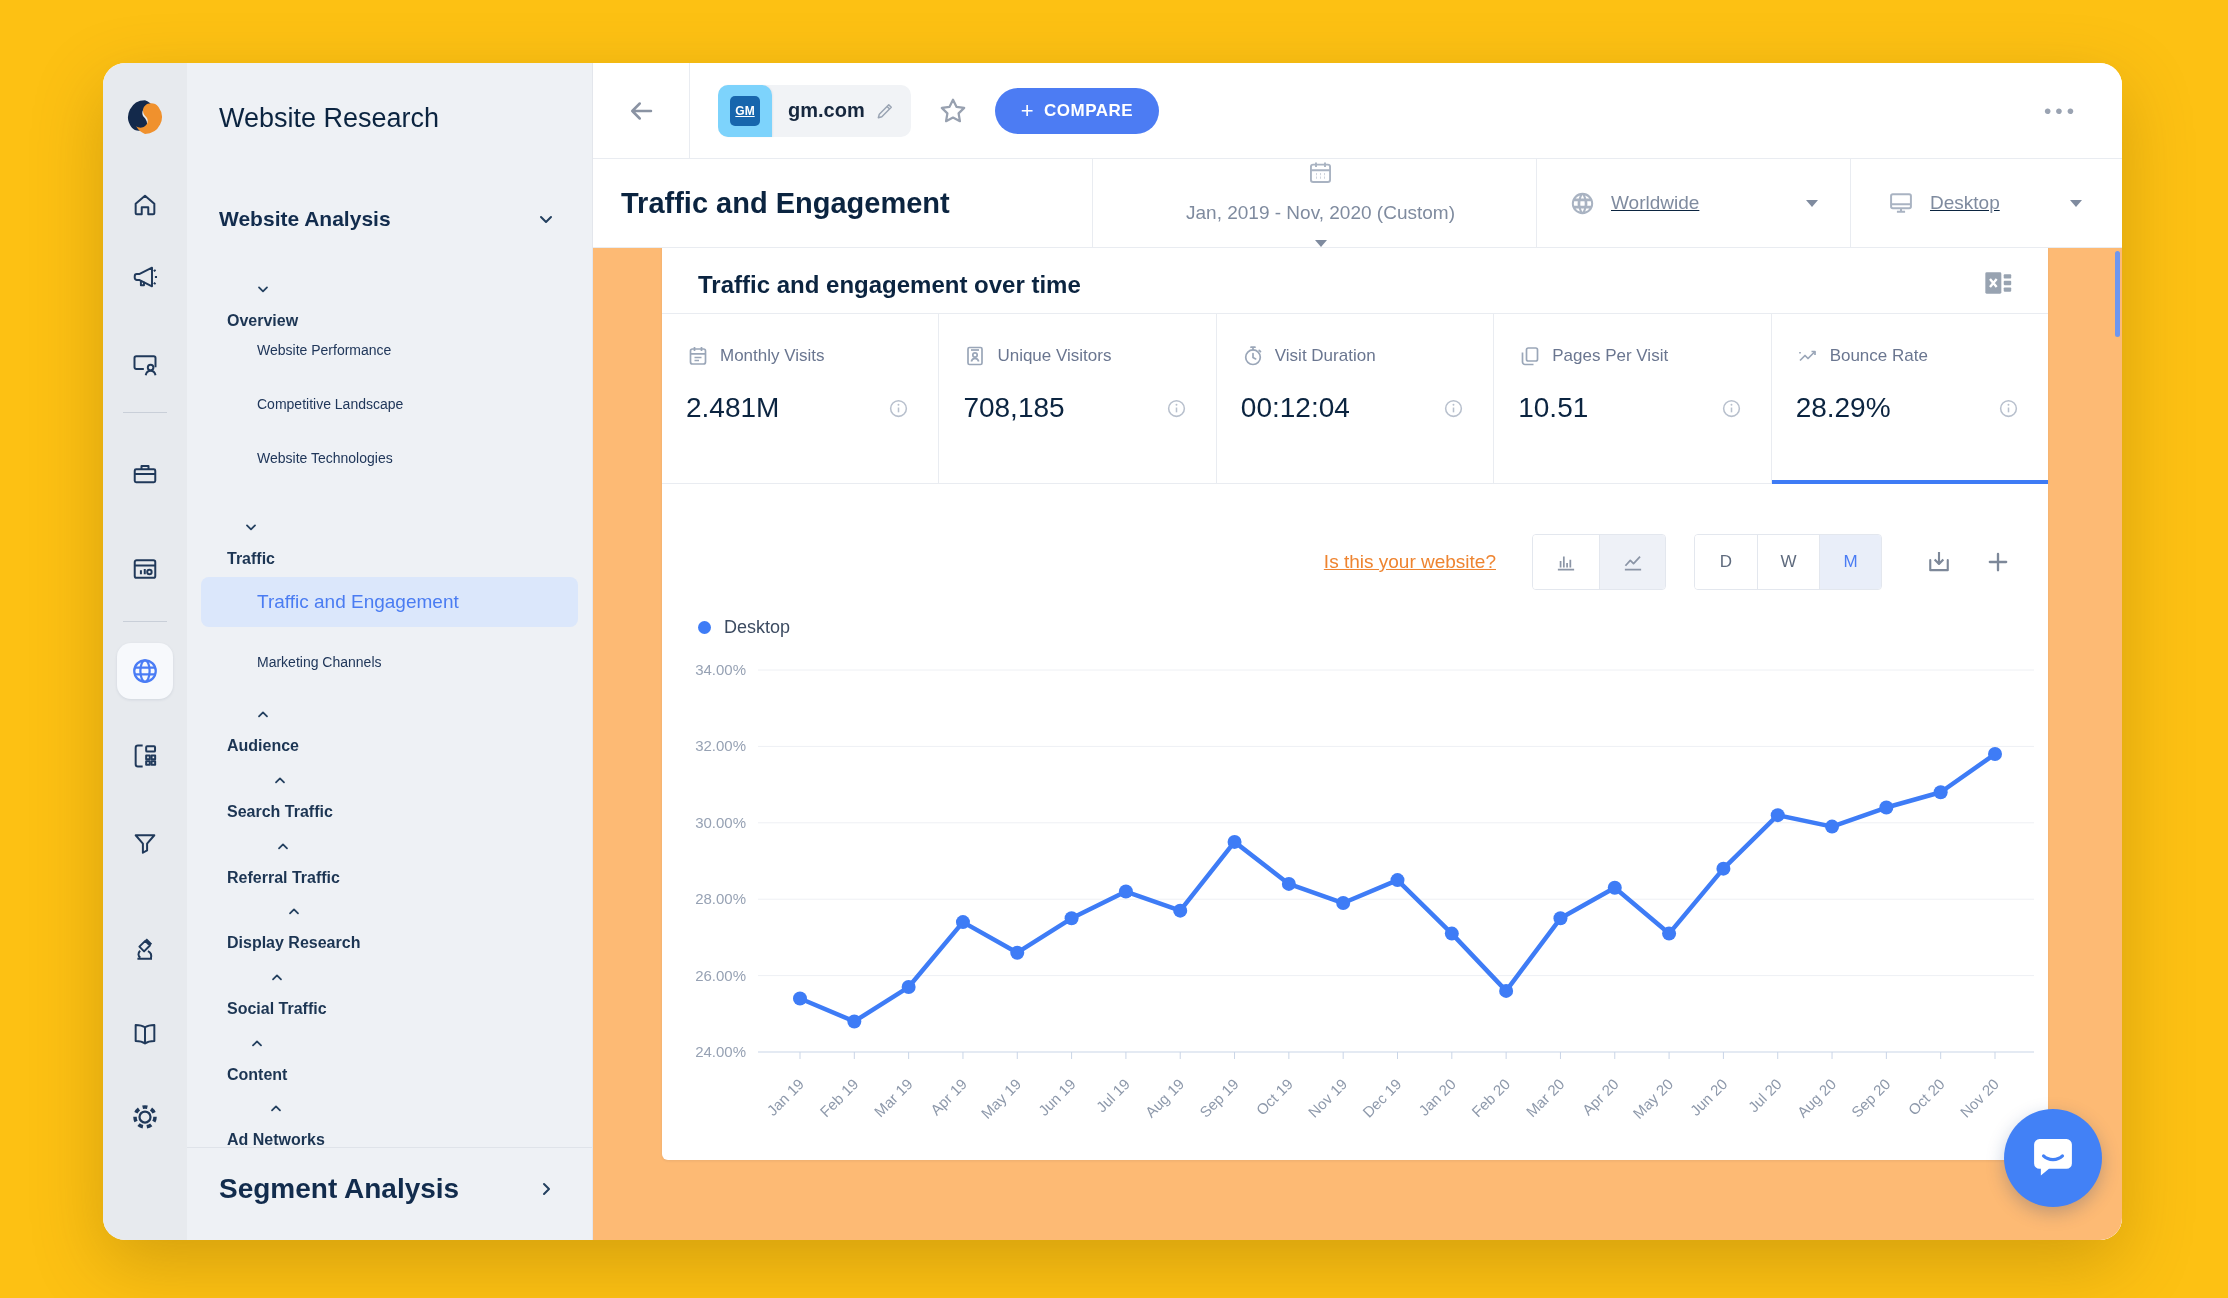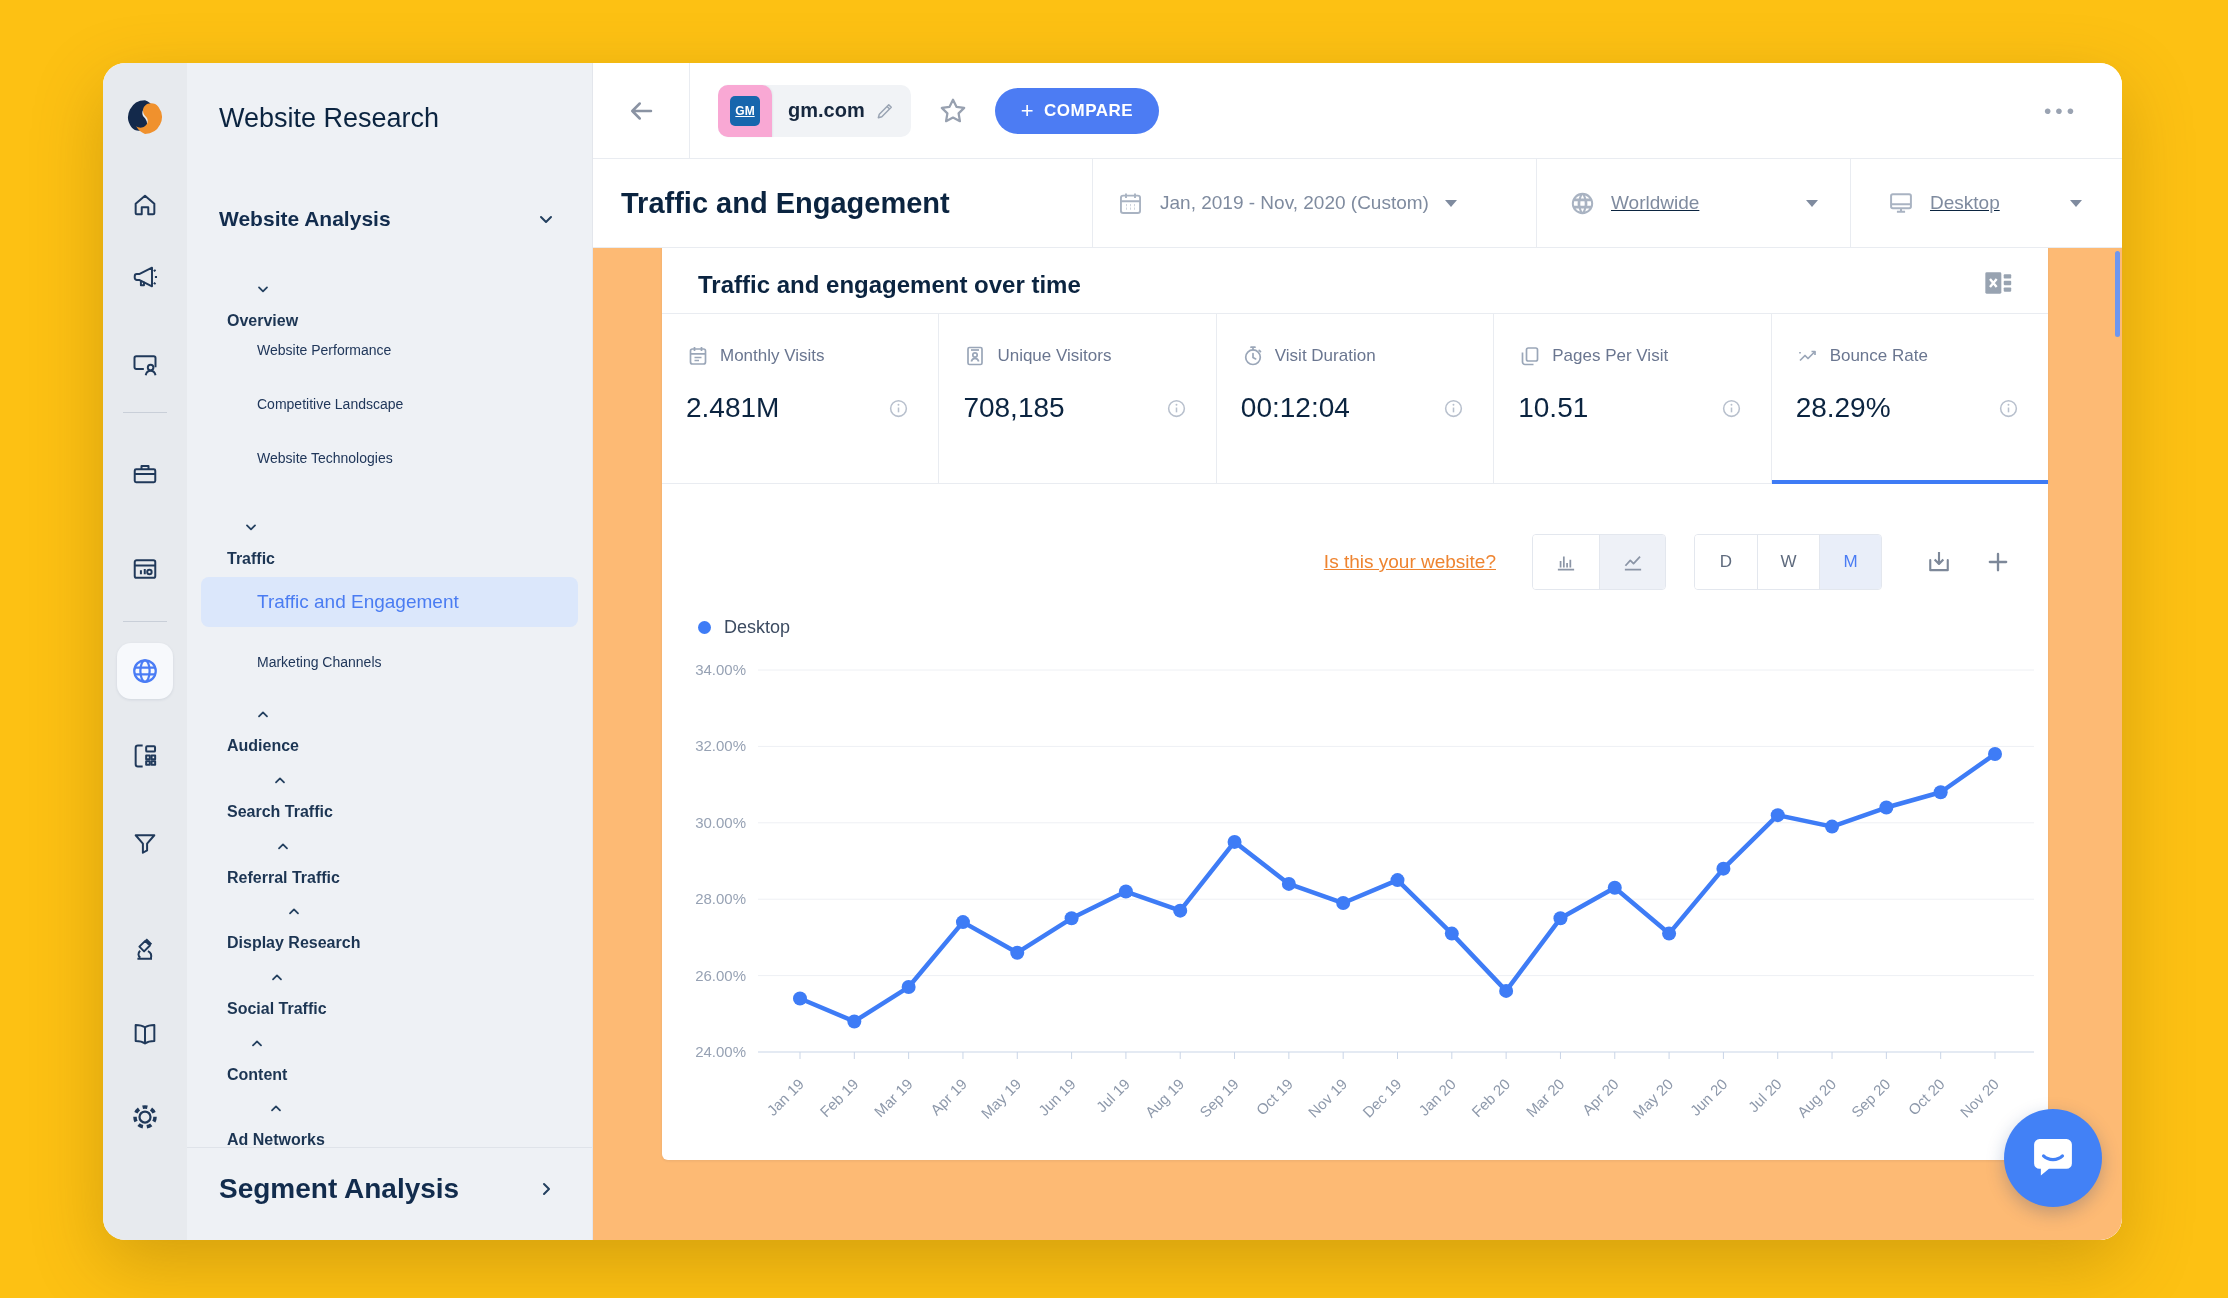--- a/index.html
+++ b/index.html
@@ -32,38 +32,38 @@
               font-size:28px; font-weight:700; color:#122c4d; cursor:pointer; }
   .chev { color:#23405f; display:flex; }
 
   
   .main { flex:1; display:flex; flex-direction:column; min-width:0; background:#fff; }
 
   .topbar { height:96px; flex:0 0 auto; display:flex; align-items:center; border-bottom:1px solid #e9ecf1; }
   .back { width:96px; display:flex; justify-content:center; align-items:center; color:#8a93a3; cursor:pointer; }
   .tb-divider { width:1px; height:96px; background:#e9ecf1; }
   .domain-tab { margin-left:28px; height:52px; display:flex; align-items:center; background:#f1f3f6; border-radius:10px; cursor:pointer; }
-  .fav-box { width:54px; height:52px; background:#f9a8d4; border-radius:10px 10px 0 10px; display:flex; align-items:center; justify-content:center;
+  .fav-box { width:54px; height:52px; background:#7dd3fc; border-radius:10px 10px 0 10px; display:flex; align-items:center; justify-content:center;
              box-shadow:1px 0 2px rgba(30,50,90,.06); }
   .gm-logo { width:30px; height:30px; background:#1766ad; border-radius:5px; color:#fff; font-size:12px; font-weight:700;
              display:flex; align-items:center; justify-content:center; text-decoration:underline; }
   .domain-text { padding:0 10px 0 16px; font-size:20px; font-weight:700; color:#16273e; }
   .pencil { margin-right:16px; color:#9aa4b3; display:flex; cursor:pointer; }
   .star { margin-left:26px; color:#98a1b0; display:flex; cursor:pointer; }
   .compare-btn { margin-left:26px; height:46px; border-radius:23px; background:#4c7cf3; border:none; color:#fff; padding:0 26px;
                  font-size:17px; font-weight:700; letter-spacing:.5px; display:flex; align-items:center; gap:10px; cursor:pointer;
                  font-family:inherit; }
   .compare-plus { font-size:22px; font-weight:400; line-height:1; }
   .tb-spacer { flex:1; }
   .menu-dots { margin-right:44px; color:#9aa3b2; font-size:21px; letter-spacing:4px; cursor:pointer; }
 
   .filters { height:89px; flex:0 0 auto; display:flex; border-bottom:1px solid #e9ecf1; }
   .f-title { width:499px; display:flex; align-items:center; padding-left:28px; font-size:29px; font-weight:700; color:#0b2440; }
   .f-sec { border-left:1px solid #e9ecf1; display:flex; align-items:center; cursor:pointer; }
-  .f-date { width:444px; padding:0 28px 0 24px; gap:16px; }
+  .f-date { width:444px; padding:0 28px 0 40px; gap:16px;flex-direction:column; }
   .f-geo { width:314px; padding:0 32px 0 32px; justify-content:space-between; }
   .f-dev { flex:1; padding:0 40px 0 36px; justify-content:space-between; }
   .f-ico { color:#a9b3c2; display:flex; }
   .f-text { font-size:19px; color:#7f8b9f; white-space:nowrap; }
   .f-left { display:flex; align-items:center; gap:15px;text-decoration:underline; }
   .caret { width:0; height:0; border-left:6px solid transparent; border-right:6px solid transparent; border-top:7px solid #7f8b9f; }
 
   .content { flex:1; background:#fdba74; position:relative; overflow:hidden; padding:0 74px 0 69px; }
   .scroll-thumb { position:absolute; right:2px; top:3px; width:5px; height:86px; border-radius:3px; background:#6e97ef; }
 

